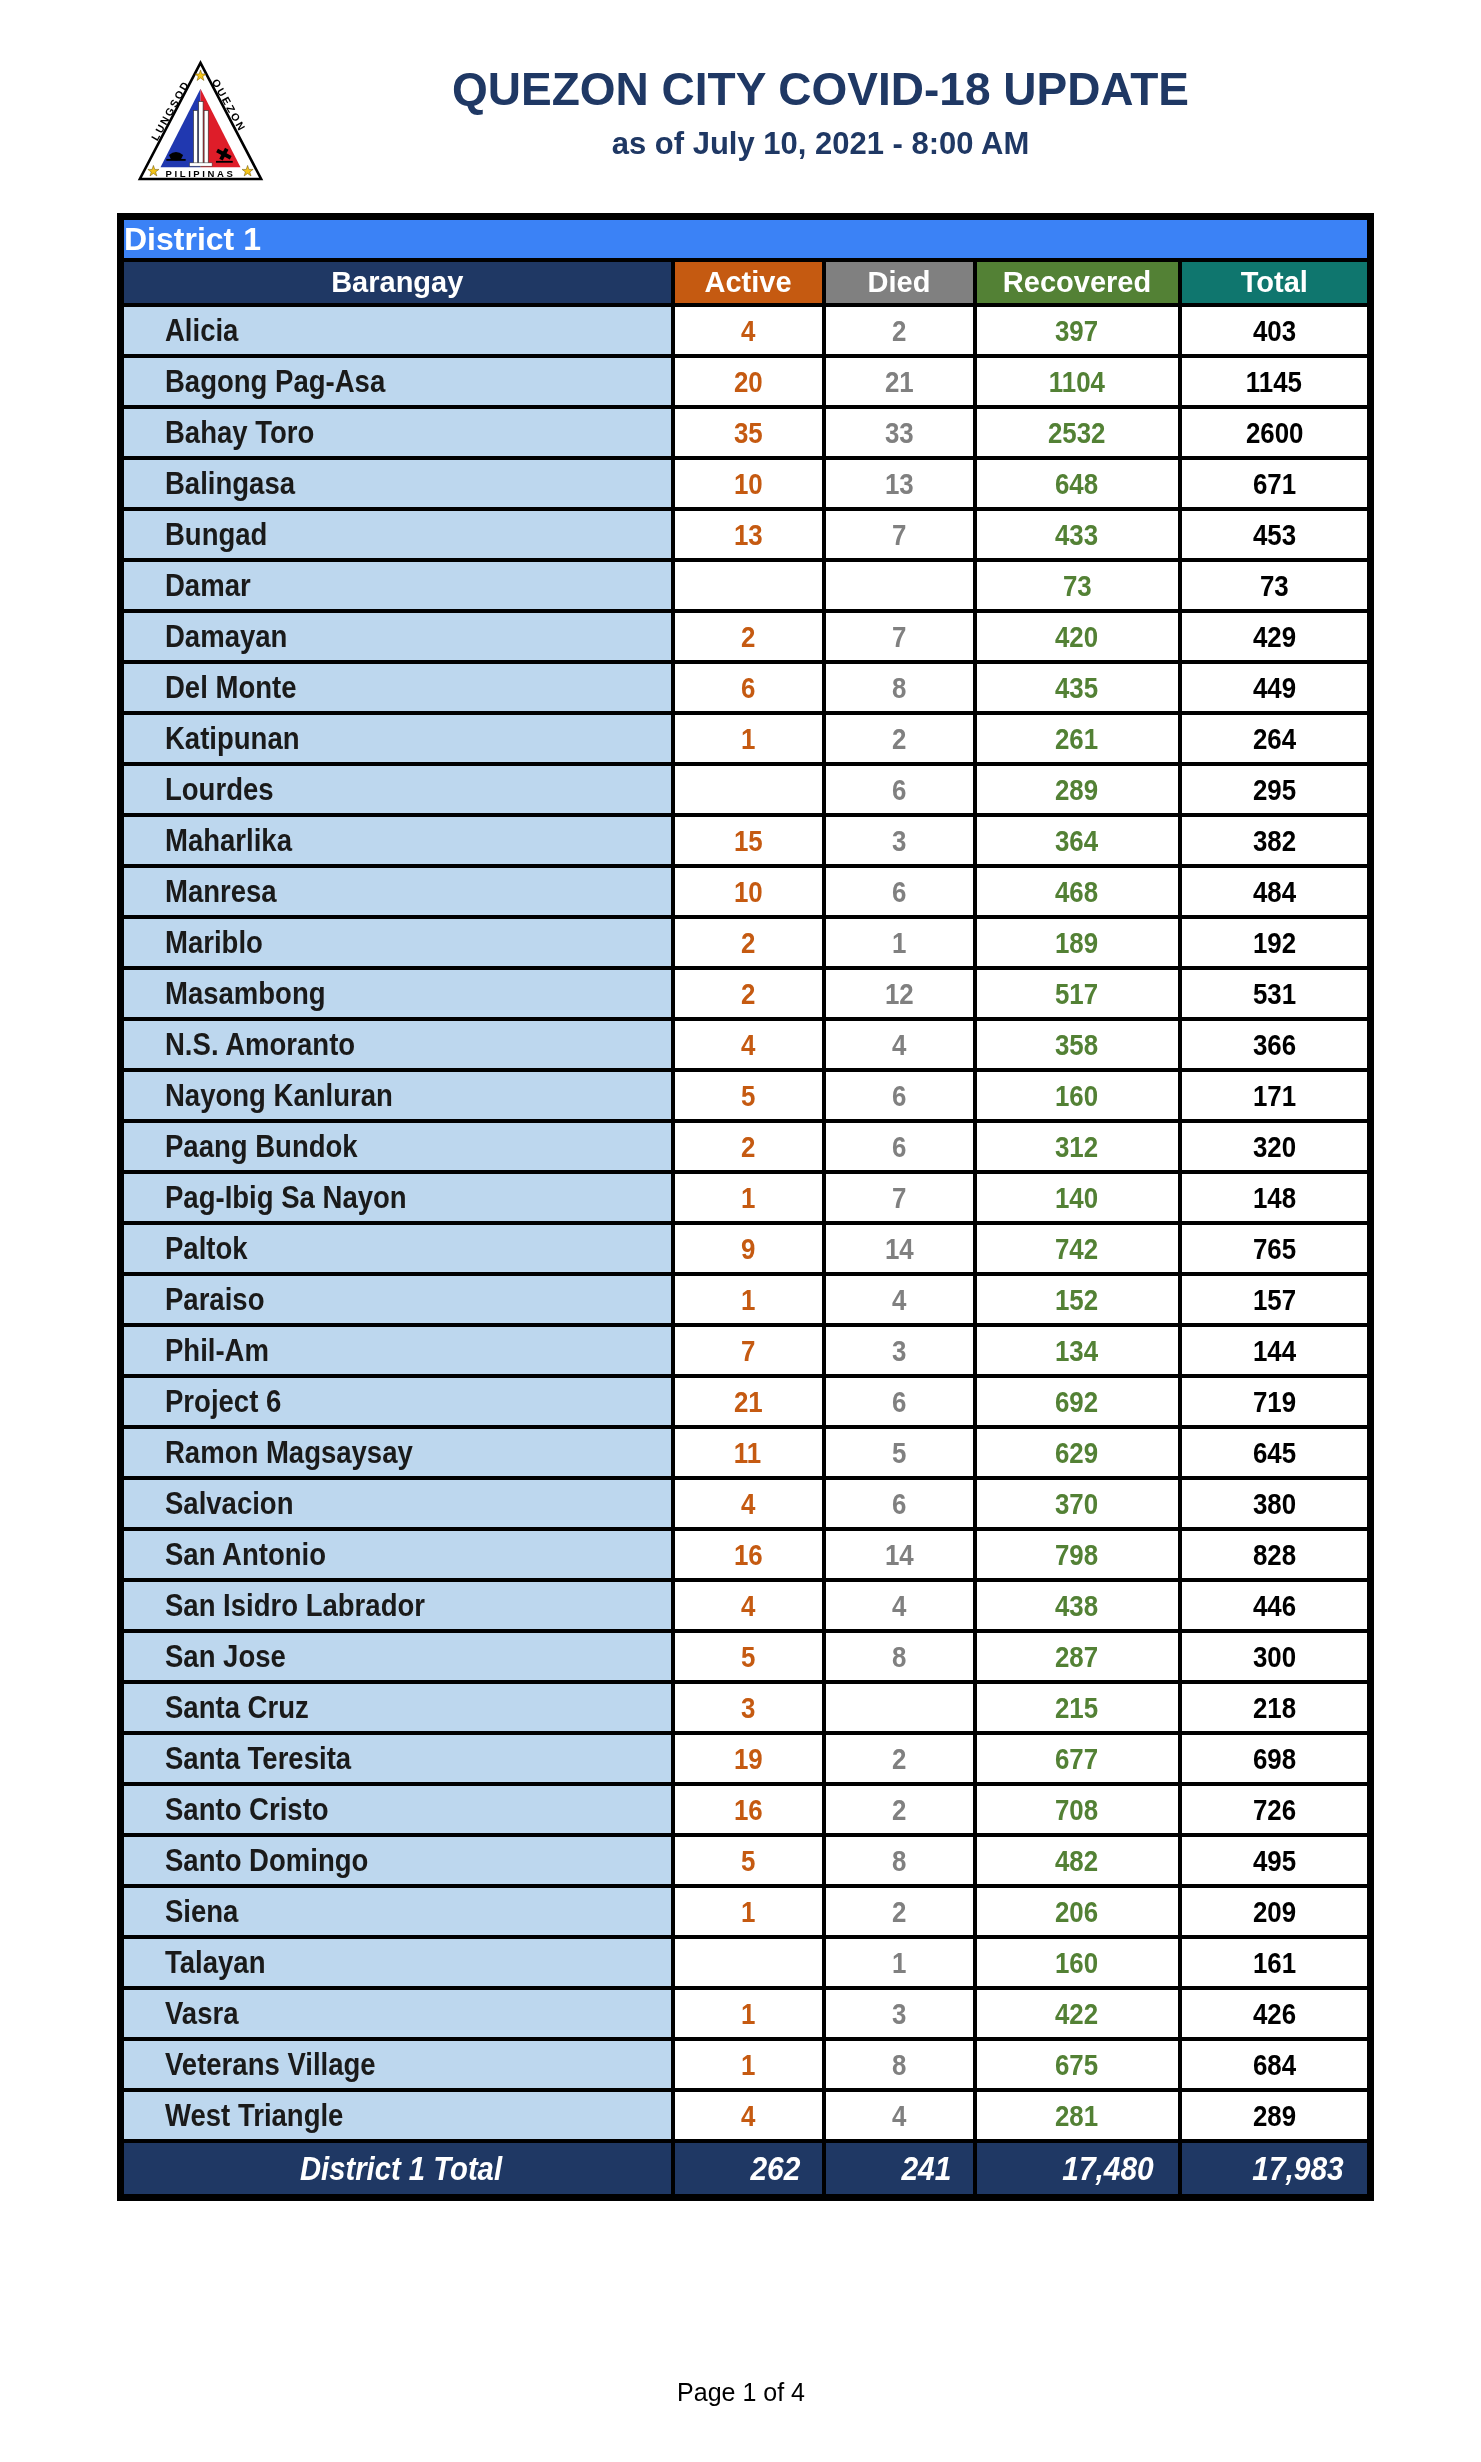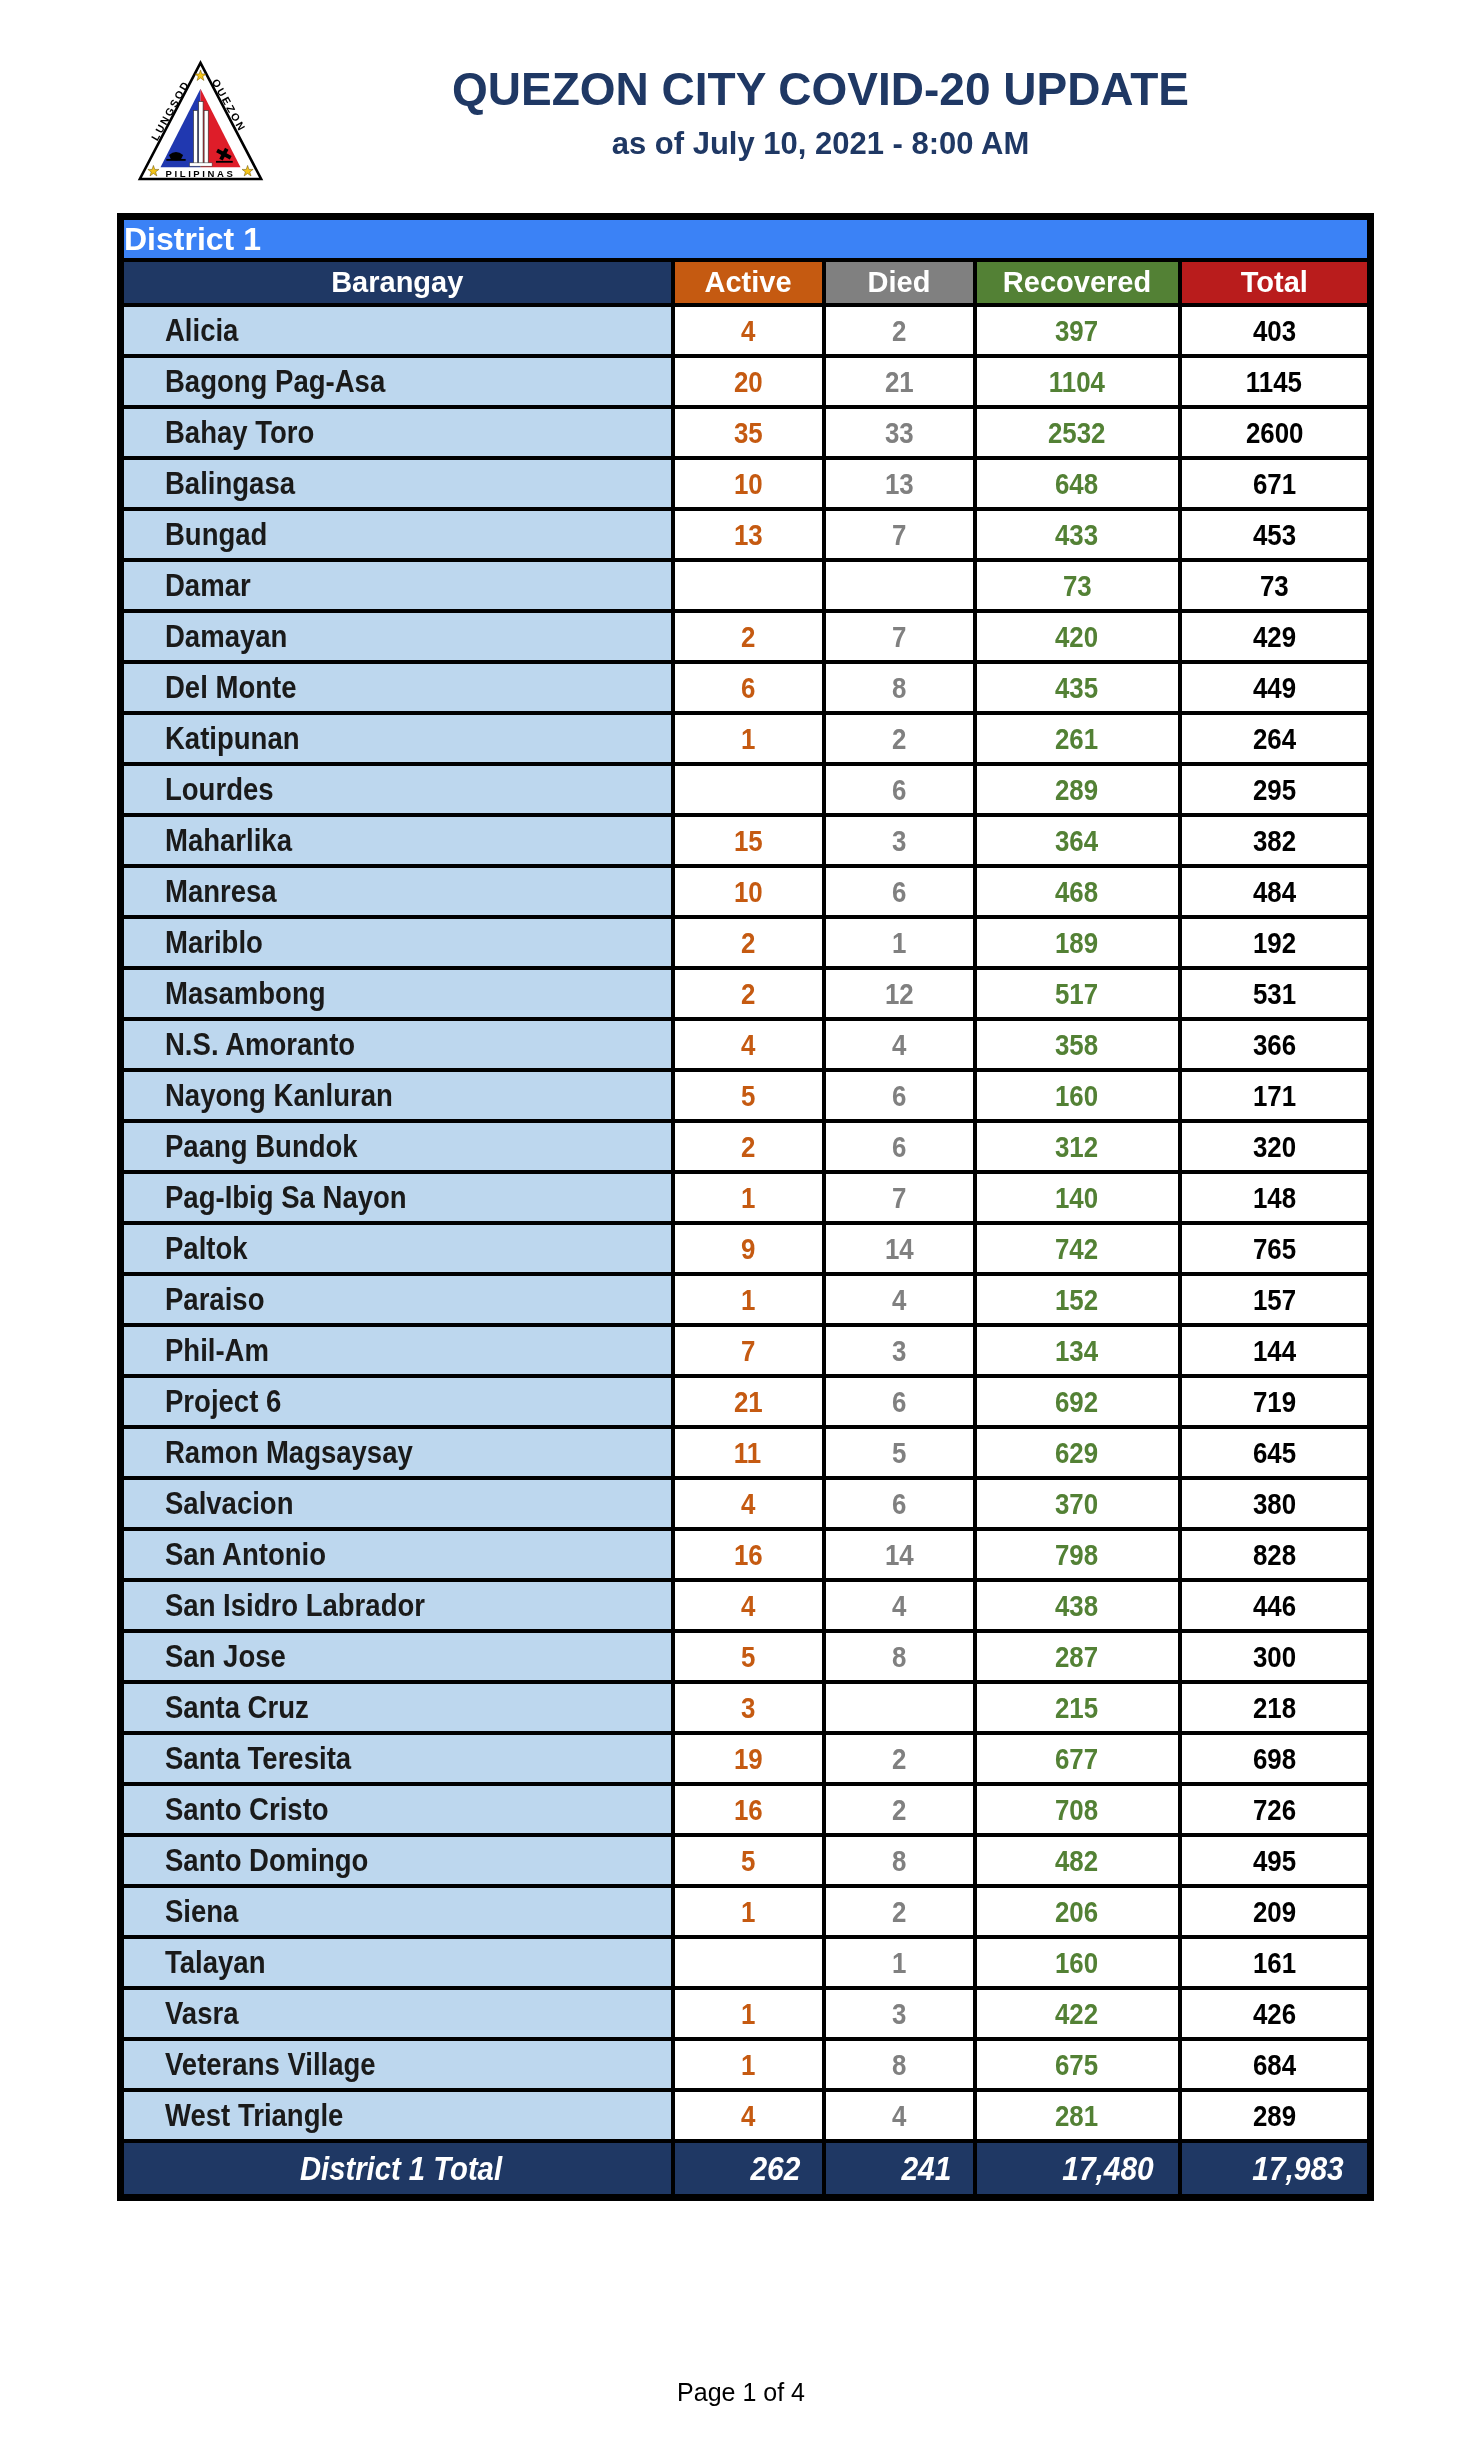--- a/index.html
+++ b/index.html
@@ -29,21 +29,21 @@
     background:#3b82f6;color:#ffffff;text-align:left;
     font-size:32px;font-weight:bold;height:38px;padding-left:9.6px;
   }
   tr.cols th{
     color:#ffffff;font-weight:bold;font-size:29px;height:41px;text-align:center;
   }
   th.c-barangay{background:#1F3864;}
   th.c-active{background:#C55A11;}
   th.c-died{background:#808080;}
   th.c-recovered{background:#538135;}
-  th.c-total{background:#b91c1c;}
+  th.c-total{background:#0f766e;}
   tbody td{height:47px;background:#ffffff;font-weight:bold;font-size:29.4px;text-align:center;}
   tbody td.name{
     background:#BDD7EE;text-align:left;padding-left:41px;color:#1a1a1a;font-size:32px;
   }
   .cond{display:inline-block;transform:scaleX(0.86);transform-origin:0 50%;}
   .condc{display:inline-block;transform:scaleX(0.88);transform-origin:50% 50%;}
   td.v-active{color:#C55A11;}
   td.v-died{color:#808080;}
   td.v-recovered{color:#538135;}
   td.v-total{color:#000000;}
@@ -94,21 +94,21 @@
     <path transform="translate(13.5 87)" d="M0,-4.5 L1.06,-1.39 L4.28,-1.39 L1.71,0.53 L2.65,3.64 L0,1.71 L-2.65,3.64 L-1.71,0.53 L-4.28,-1.39 L-1.06,-1.39 Z"></path>
     <path transform="translate(86.5 87)" d="M0,-4.5 L1.06,-1.39 L4.28,-1.39 L1.71,0.53 L2.65,3.64 L0,1.71 L-2.65,3.64 L-1.71,0.53 L-4.28,-1.39 L-1.06,-1.39 Z"></path>
   </g>
 
   <text x="0" y="0" transform="translate(16.5,64) rotate(-61)" font-size="8.2" font-weight="bold" letter-spacing="1.6" fill="#000000" font-family="Liberation Sans, sans-serif">LUNGSOD</text>
   <text x="0" y="0" transform="translate(58.5,17.5) rotate(61)" font-size="8.2" font-weight="bold" letter-spacing="1.8" fill="#000000" font-family="Liberation Sans, sans-serif">QUEZON</text>
   <text x="50" y="91.2" text-anchor="middle" font-size="7.4" font-weight="bold" letter-spacing="2" fill="#000000" font-family="Liberation Sans, sans-serif">PILIPINAS</text>
 </svg>
 
 <div class="titles">
-  <div class="title">QUEZON CITY COVID-20 UPDATE</div>
+  <div class="title">QUEZON CITY COVID-18 UPDATE</div>
   <div class="subtitle">as of July 10, 2021 - 8:00 AM</div>
 </div>
 
 <table class="covid">
   <colgroup>
     <col style="width:552px">
       <col style="width:151px">
       <col style="width:151px">
     <col style="width:205px">
       <col style="width:191px">

